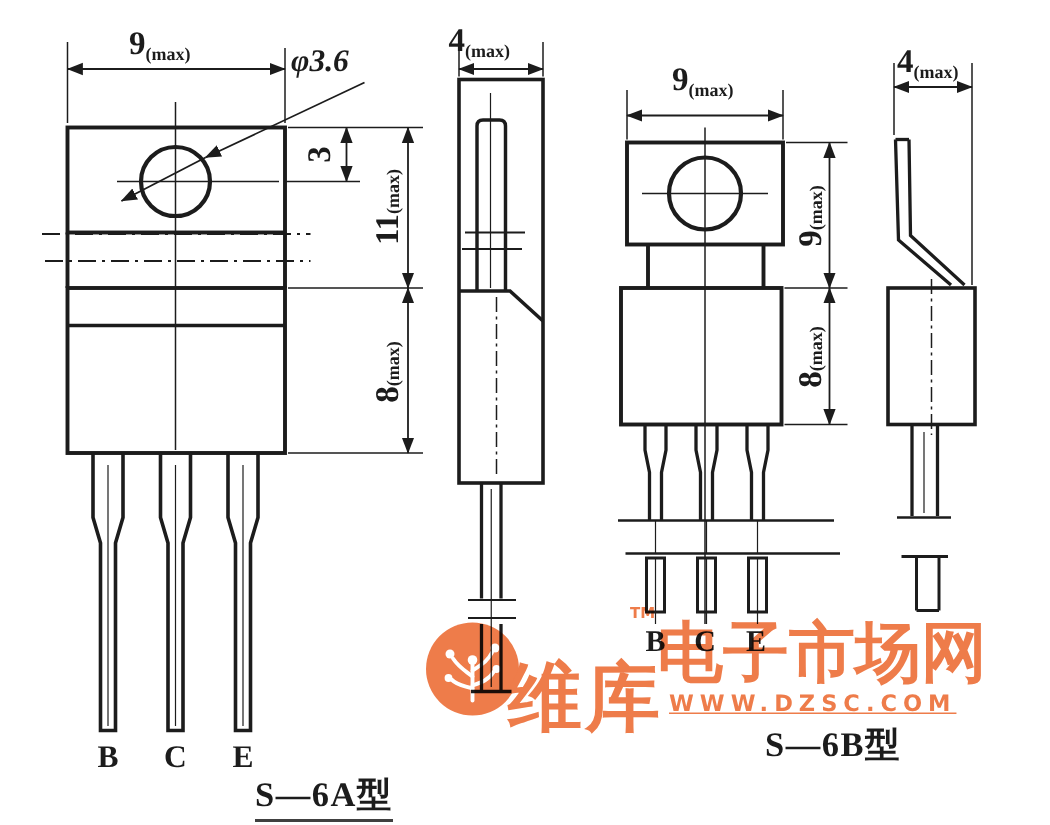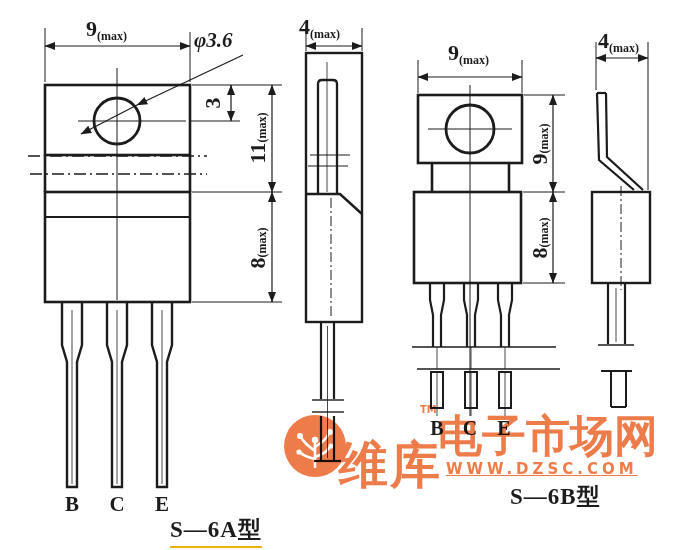--- a/index.html
+++ b/index.html
@@ -9,21 +9,21 @@
   }
   .linework{position:absolute;left:0;top:0;}
   .lbl{position:absolute;white-space:nowrap;color:#1c1c1c;}
   .dim-label{font-family:"Liberation Serif","DejaVu Serif",serif;}
   .dim-value{font-size:22px;font-weight:bold;}
   .dim-suffix{font-size:12px;font-weight:bold;position:relative;top:4px;}
   .rot{display:flex;align-items:center;justify-content:center;transform:rotate(-90deg);}
   .hole-label{font-size:21px;font-weight:bold;font-style:italic;}
   .lead-label{font-size:21px;font-weight:bold;width:24px;text-align:center;}
   .caption{font-size:23px;font-weight:bold;letter-spacing:1px;}
-  .caption.underlined{border-bottom:2px solid #eab308;padding-bottom:1px;}
+  .caption.underlined{border-bottom:2px solid #404040;padding-bottom:1px;}
   .watermark{position:absolute;left:0;top:0;width:700px;height:550px;mix-blend-mode:multiply;pointer-events:none;}
   .wm-orange{color:#ee7c4a;}
   .wm-brand{position:absolute;left:338px;top:408px;font-size:50px;line-height:1;font-weight:bold;letter-spacing:2px;font-family:"DejaVu Sans",sans-serif;margin-top:32px;}
   .wm-tm{position:absolute;left:420px;top:404px;font-size:10px;font-weight:bold;font-family:"DejaVu Sans",sans-serif;}
   .wm-brand2{position:absolute;left:438px;top:414px;font-size:44px;line-height:1;font-weight:bold;font-family:"DejaVu Sans",sans-serif;}
   .wm-url{position:absolute;left:446px;top:460px;font-size:15px;font-weight:bold;letter-spacing:4px;font-family:"DejaVu Sans",sans-serif;text-decoration:underline;}
   .wm-slogan{position:absolute;left:281px;top:477px;font-size:21px;letter-spacing:6.5px;font-family:"DejaVu Sans",sans-serif;}
 </style>
 </head>
 <body>

